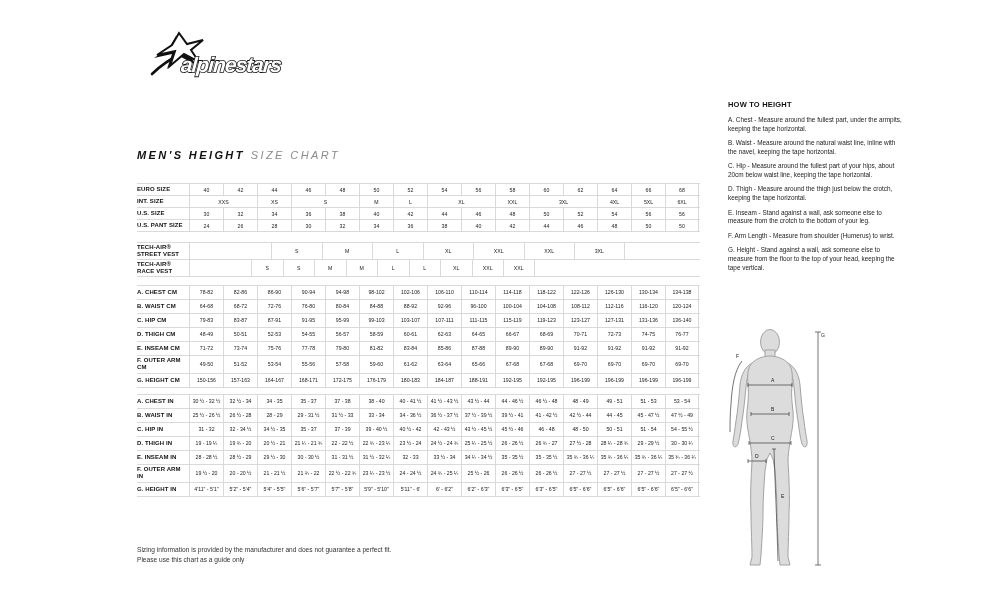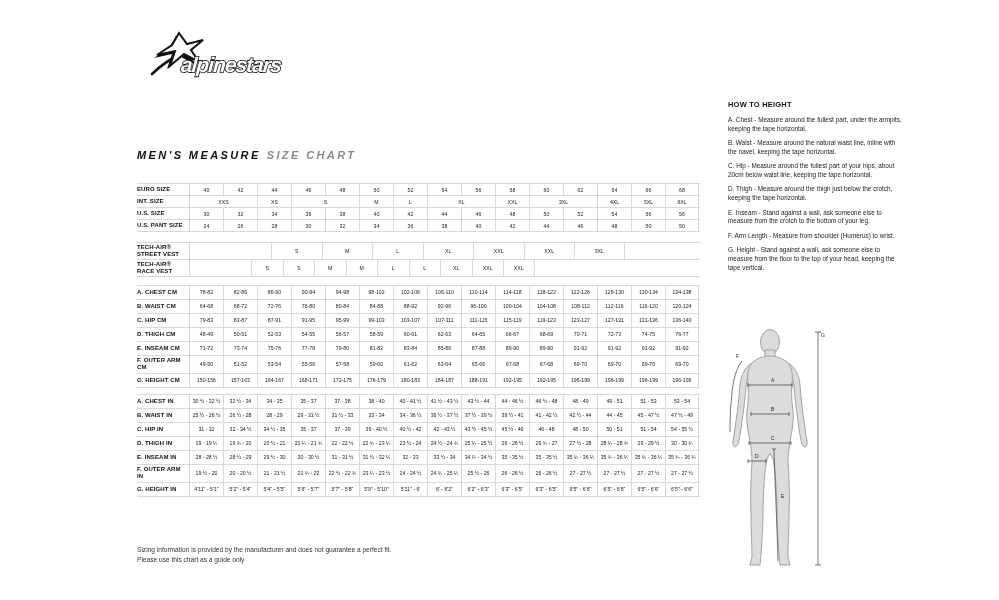--- a/index.html
+++ b/index.html
@@ -8,21 +8,21 @@
     position:relative; width:999px; height:600px; background:#ffffff;
     font-family:"Liberation Sans", sans-serif; color:#111; overflow:hidden;
   }
 
   
   .logo { position:absolute; left:140px; top:22px; width:185px; height:60px; }
 
   
   .title { position:absolute; left:137px; top:149px; font-size:11px; font-style:italic; font-weight:bold;
            letter-spacing:2.4px; white-space:nowrap; }
-  .title .sub { color:#8a8a8a; font-weight:700; margin-left:6px; }
+  .title .sub { color:#8a8a8a; font-weight:400; margin-left:6px; }
 
   
   .table-wrap { position:absolute; left:137px; top:183px; width:563px; }
   .trow { display:flex; align-items:stretch; border-bottom:1px solid #d9d9d9; }
   .trow.first { border-top:1px solid #d9d9d9; }
   .rlabel { width:52px; flex:0 0 52px; font-size:6px; font-weight:bold; line-height:1.15;
             display:flex; align-items:center; padding:1px 1px 1px 0; letter-spacing:0.1px; }
   .rcells { display:flex; flex:1; }
   .cell { border-left:1px solid #d9d9d9; display:flex; align-items:center; justify-content:center;
           font-size:5.2px; white-space:nowrap; color:#222; font-weight:500; }
@@ -53,21 +53,21 @@
       <g>
         <path d="M12,52 C20,44 30,37 44,30" fill="none" stroke="#111" stroke-width="2.6" stroke-linecap="round"></path>
         <path d="M36,14 L44,25 L60,21 L48,31 L56,43 L41,35 L27,47 L32,32 L14,36 L29,26 Z" fill="#111"></path>
         <path d="M39,11 L47,22 L63,18 L51,28 L59,40 L44,32 L30,44 L35,29 L17,33 L32,23 Z" fill="#fff" stroke="#111" stroke-width="2"></path>
       </g>
       <text x="44" y="50" font-family="Liberation Sans, sans-serif" font-size="21" font-style="italic" font-weight="bold" letter-spacing="-1" fill="#fff" stroke="#111" stroke-width="1.6" paint-order="stroke" transform="skewX(-4)">alpinestars</text>
     </svg>
   </div>
 
   <div class="title">
-    <span>MEN'S MEASURE</span><span class="sub">SIZE CHART</span>
+    <span>MEN'S HEIGHT</span><span class="sub">SIZE CHART</span>
   </div>
 
   <div class="table-wrap" id="size-table">
       <div class="trow h11 first">
         <div class="rlabel">EURO SIZE</div>
         <div class="rcells">
           <div class="cell" style="width: 34px; flex: 0 0 auto;">40</div>
           <div class="cell" style="width: 34px; flex: 0 0 auto;">42</div>
           <div class="cell" style="width: 34px; flex: 0 0 auto;">44</div>
           <div class="cell" style="width: 34px; flex: 0 0 auto;">46</div>

